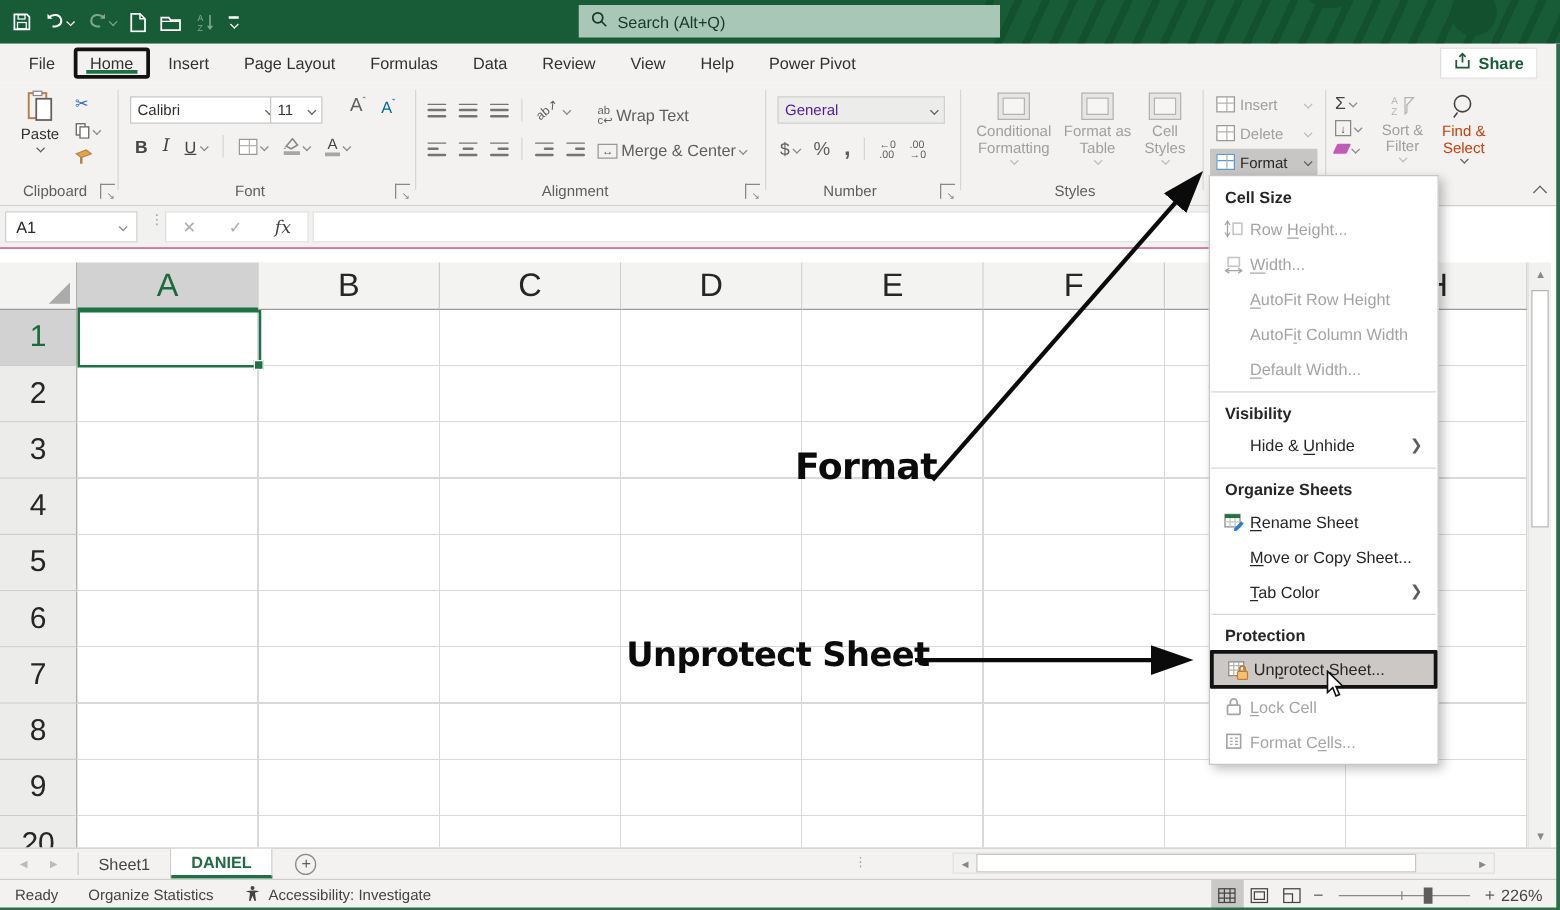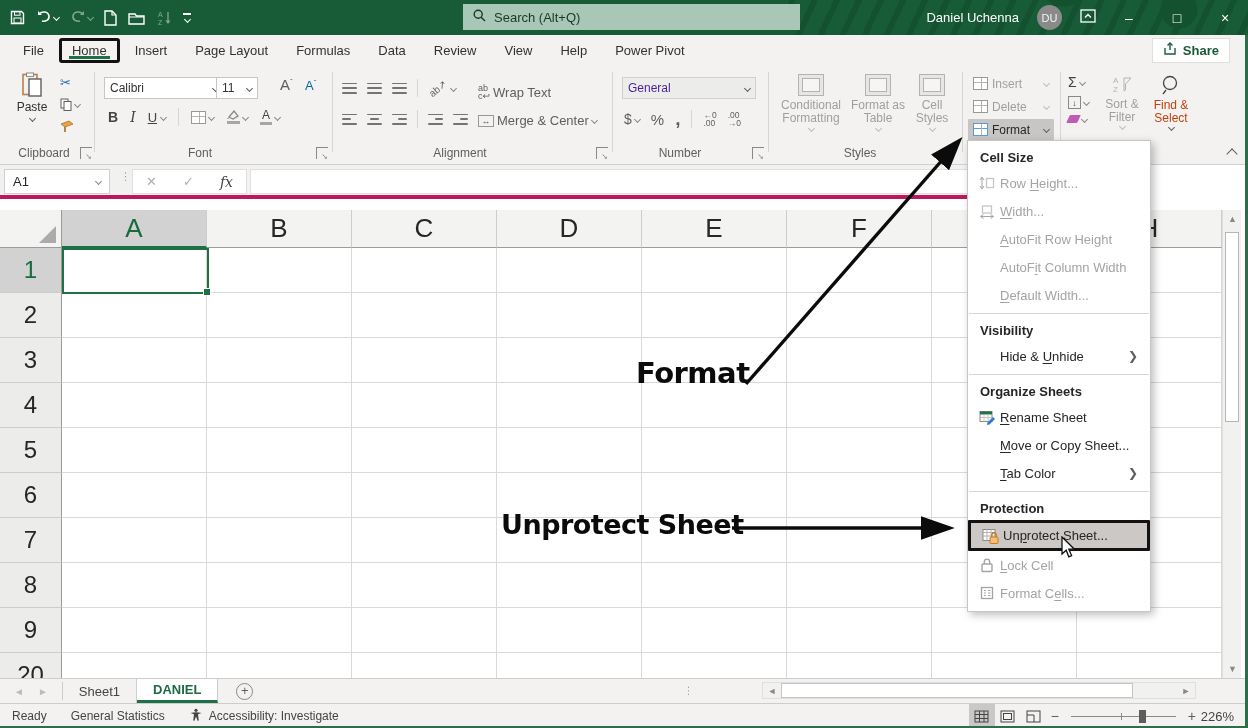--- a/index.html
+++ b/index.html
@@ -55,21 +55,21 @@
   .cells-btn.active{background:#c8c6c4;color:#262626;border-radius:1px;}
   .mini-grid{width:15px;height:13px;border:1px solid #9a9896;position:relative;background:#fff;flex:none;}
   .mini-grid::before{content:"";position:absolute;left:0;right:0;top:4px;border-top:1px solid #b5b3b1;}
   .mini-grid::after{content:"";position:absolute;top:0;bottom:0;left:7px;border-left:1px solid #b5b3b1;}
   .mini-grid.fmt{border-color:#5b9bd5;}
   .mini-grid.fmt::before{border-color:#5b9bd5;}
   .style-ic{width:26px;height:22px;border:1px solid #b5b3b1;position:relative;background:#e8e6e4;}
   .style-ic::before{content:"";position:absolute;inset:3px;border:1px solid #b5b3b1;background:#f6f5f4;}
   .chev-up{width:8px;height:8px;border-left:1.7px solid #605e5c;border-top:1.7px solid #605e5c;transform:rotate(45deg);}
   
-  .fbar{position:absolute;left:0;top:165px;width:1066px;height:34px;background:#f1f1f0;border-bottom:4px solid #be185d;}
+  .fbar{position:absolute;left:0;top:165px;width:1066px;height:34px;background:#f1f1f0;border-bottom:1px solid #be185d;}
   .namebox{position:absolute;left:4px;top:4px;width:106px;height:25px;background:#fff;border:1px solid #d2d0ce;
     display:flex;align-items:center;font-size:13px;color:#262626;padding:0 8px;}
   .namebox .caret{margin-left:auto;color:#8a8886;}
   .fdots{position:absolute;left:120px;top:9px;width:3px;height:16px;color:#a19f9d;font-size:11px;line-height:5px;}
   .fbtns{position:absolute;left:132px;top:4px;width:115px;height:25px;background:#fff;border:1px solid #e1dfdd;
     display:flex;align-items:center;justify-content:space-around;color:#8a8886;}
   .fx{font-family:"DejaVu Serif",serif;font-style:italic;font-size:14px;color:#444;}
   .finput{position:absolute;left:250px;top:4px;right:26px;height:25px;background:#fff;border:1px solid #e1dfdd;
     font-size:13px;display:flex;align-items:center;padding:0 6px;}
   .fchev{position:absolute;right:4px;top:8px;color:#8a8886;}
@@ -194,31 +194,20 @@
         </span>
     </div>
     <div class="tb-title">Book1 - Excel</div>
     <div class="searchbox">
       <span><svg width="13" height="13" viewBox="0 0 13 13">
             <circle cx="5.2" cy="5.2" r="4" fill="none" stroke="#163a26" stroke-width="1.4"></circle>
             <path d="M8.2 8.2 L12 12" stroke="#163a26" stroke-width="1.4"></path>
           </svg></span>
       <span>Search (Alt+Q)</span>
     </div>
-    <div class="tb-right">
-      <span class="tb-user">Daniel Uchenna</span>
-      <span class="avatar">DU</span>
-      <span><svg width="16" height="16" viewBox="0 0 16 16">
-            <rect x="1" y="2" width="14" height="12" fill="none" stroke="#fff" stroke-width="1.3"></rect>
-            <path d="M5 9.5 L8 6.5 L11 9.5" fill="none" stroke="#fff" stroke-width="1.3"></path>
-          </svg></span>
-      <span class="winbtn">–</span>
-      <span class="winbtn">□</span>
-      <span class="winbtn">×</span>
-    </div>
   </div>
 
   <div class="tabbar">
     <div class="tabs" id="ribbon-tabs">
         <div class="rtab">File</div>
         <div class="rtab active">Home</div>
         <div class="rtab">Insert</div>
         <div class="rtab">Page Layout</div>
         <div class="rtab">Formulas</div>
         <div class="rtab">Data</div>
@@ -519,21 +508,21 @@
     <div class="hdots" style="margin-left:430px;">⋮</div>
   </div>
   <div class="hscroll">
     <div class="hs-btn" style="left:0;">◄</div>
     <div class="hs-thumb"></div>
     <div class="hs-btn" style="right:0;">►</div>
   </div>
 
   <div class="statusbar">
     <span class="sb-item">Ready</span>
-    <span class="sb-item">General Statistics</span>
+    <span class="sb-item">Organize Statistics</span>
     <span class="sb-item">
       <span><svg width="14" height="14" viewBox="0 0 14 14">
             <circle cx="7" cy="2.3" r="1.6" fill="#444"></circle>
             <path d="M1.5 5 Q7 3.6 12.5 5 L9 6.2 L9.8 12.5 L8.6 12.8 L7 8.5 L5.4 12.8 L4.2 12.5 L5 6.2 Z" fill="#444"></path>
           </svg></span>
       <span>Accessibility: Investigate</span>
     </span>
     <span class="sb-right">
       <span class="view-btn active">
           <svg width="15" height="13" viewBox="0 0 15 13">

